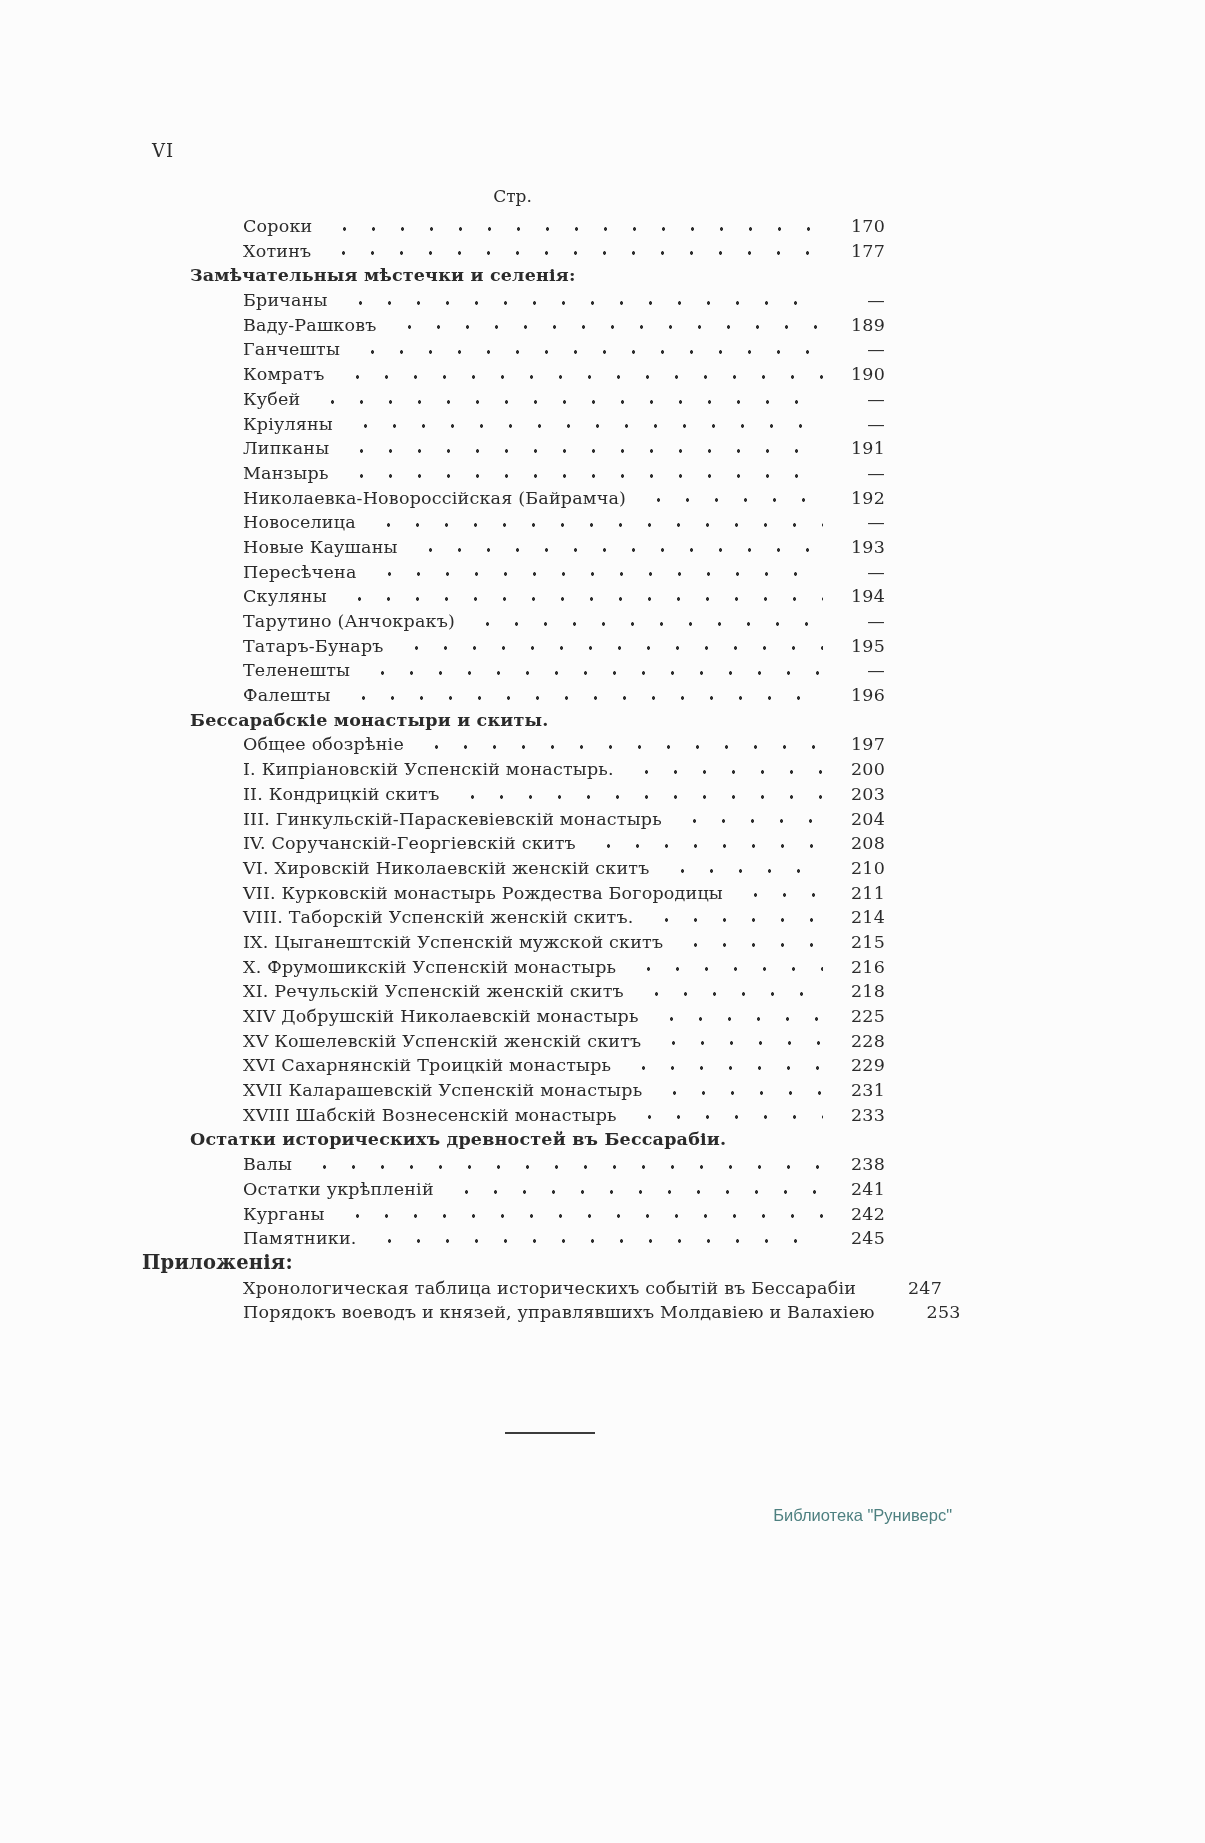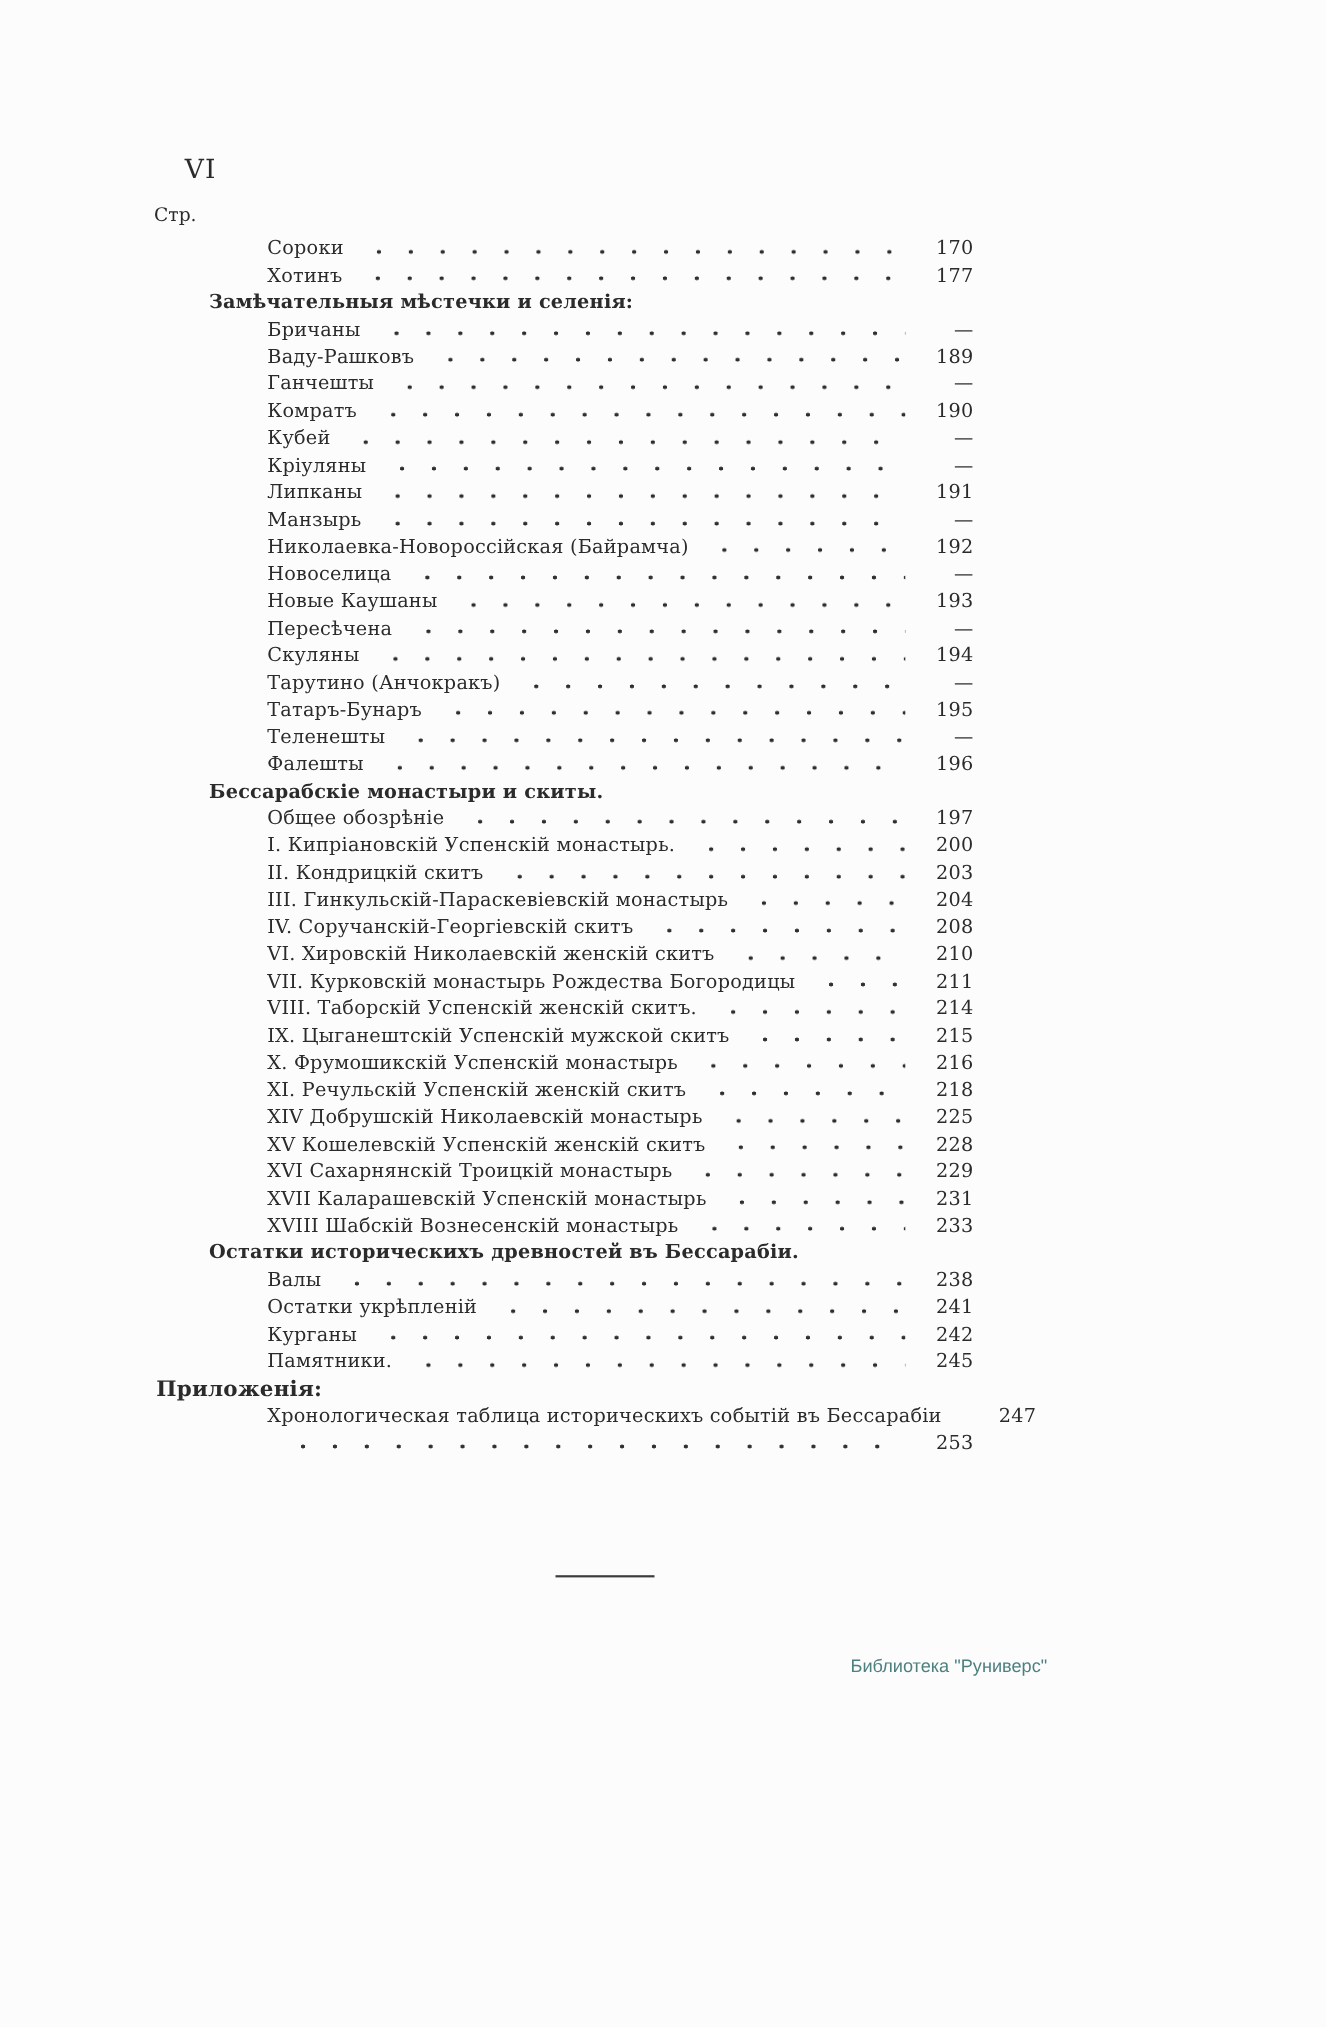--- a/index.html
+++ b/index.html
@@ -6,26 +6,26 @@
   html, body { width: 1205px; height: 1843px; overflow: hidden; }
   body {
     background: var(--paper, #fcfcfc);
     color: var(--ink, #2b2b2b);
     font-family: "DejaVu Serif", serif;
     position: relative;
   }
   .sheet { position: absolute; inset: 0; }
 
   .folio {
-    position: absolute; left: 168px; top: 140px;
-    font-size: 24px; letter-spacing: 1px;
+    position: absolute; left: 152px; top: 140px;
+    font-size: 18px; letter-spacing: 1px;
   }
   .str-header {
     position: absolute; top: 186px; left: 140px; width: 745px;
-    text-align: left; font-size: 17px;
+    text-align: center; font-size: 17px;
   }
 
   .toc { position: absolute; left: 140px; top: 214px; width: 745px; }
   .row {
     display: flex; align-items: stretch;
     height: 24.7px; line-height: 24.7px;
     font-size: 17.5px; letter-spacing: 0.2px;
     white-space: nowrap;
   }
   .row.indent-0 { padding-left: 2px; }
@@ -269,19 +269,20 @@
       </div>
       <div class="row indent-0 header">
         <span class="label">Приложенія:</span>
       </div>
       <div class="row indent-2 entry">
         <span class="label">Хронологическая таблица историческихъ событій въ Бессарабіи</span>
         <span class="leader"></span>
         <span class="pagenum">247</span>
       </div>
       <div class="row indent-2 entry">
+        <span class="label">Порядокъ воеводъ и князей, управлявшихъ Молдавіею и Валахіею</span>
         <span class="leader"></span>
         <span class="pagenum">253</span>
       </div>
     </div>
   <div class="end-rule"></div>
   <div class="watermark">Библиотека "Руниверс"</div>
 </div>
 
 </body></html>

